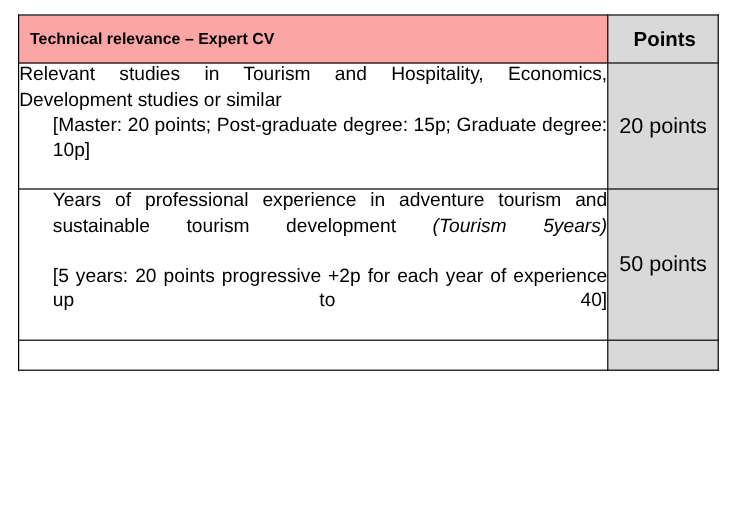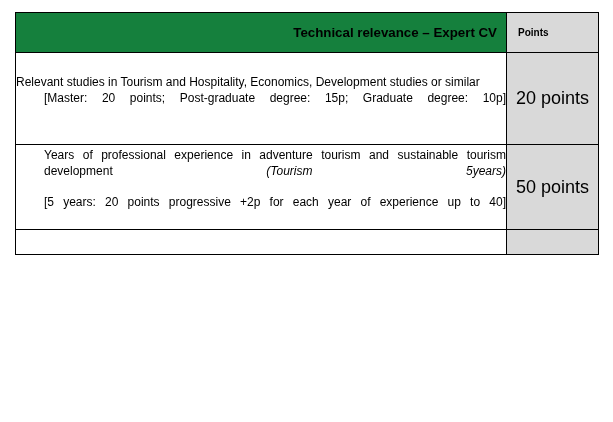--- a/index.html
+++ b/index.html
@@ -32,46 +32,46 @@
   table.criteria td {
     border: 1px solid #000000;
     vertical-align: middle;
     padding: 0;
   }
   .col-desc { width: 491px; }
   .col-pts  { width: 92px; }
 
   .cell-desc {
     padding: 9px 9px 10px 9px;
-    font-size: 12px;
+    font-size: 16px;
     line-height: 1.30;
     text-align: justify;
     text-justify: inter-word;
     background: #ffffff;
   }
   .cell-pts {
     background: #d9d9d9;
     text-align: center;
     font-weight: normal;
     font-size: 18px;
     padding: 4px 4px;
   }
   .header-row .cell-desc {
-    background: #15803d;
+    background: #fca5a5;
     font-weight: bold;
     font-size: 13.3px;
     padding: 11px 9px 11px 9px;
-    text-align: right;
+    text-align: left;
   }
   .header-row .cell-pts {
     background: #d9d9d9;
     font-weight: bold;
     text-align: left;
-    padding-left: 11px;
-    font-size: 10px;
+    padding-left: 21px;
+    font-size: 17px;
   }
   .line { display: block; }
   .bracket {
     display: block;
     text-align: justify;
     text-justify: inter-word;
     margin-left: 28px;
   }
   .bracket.stretch::after {
     content: "";

